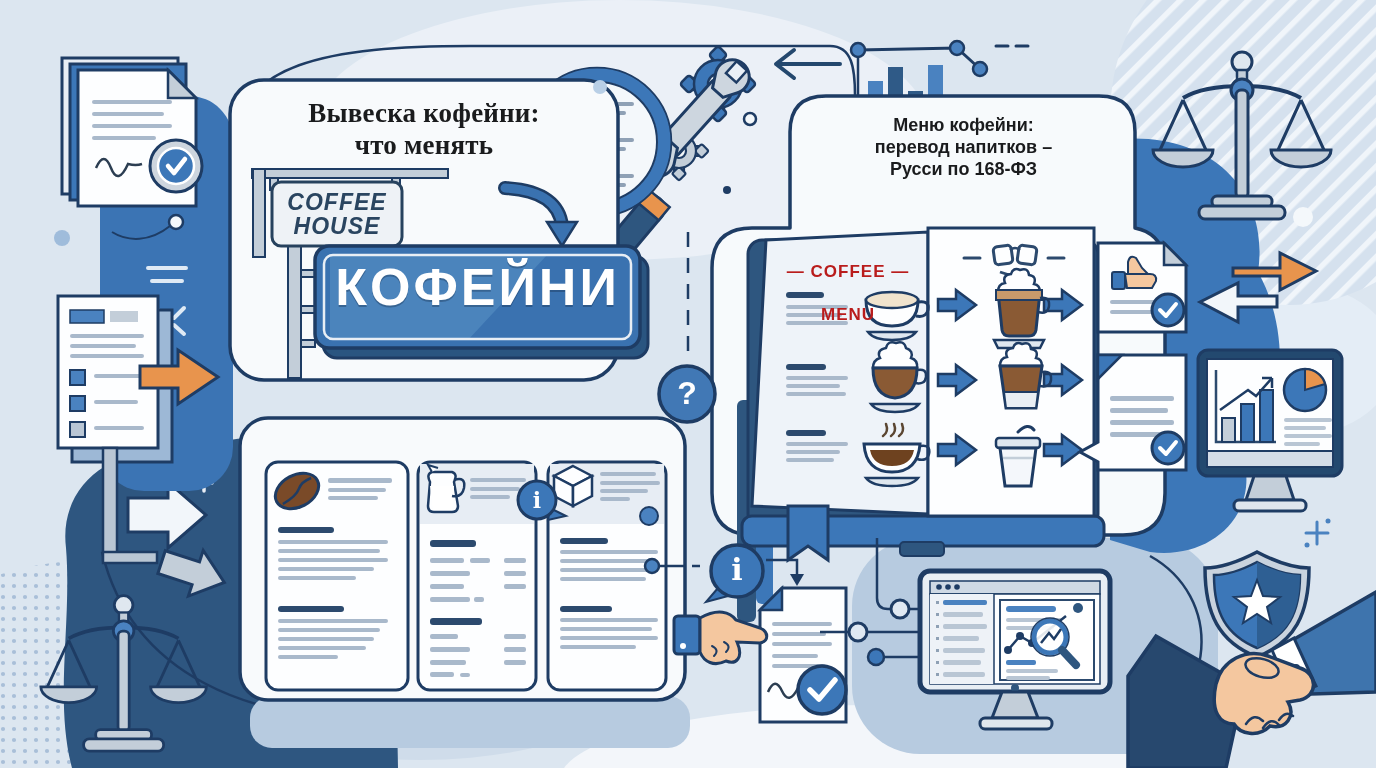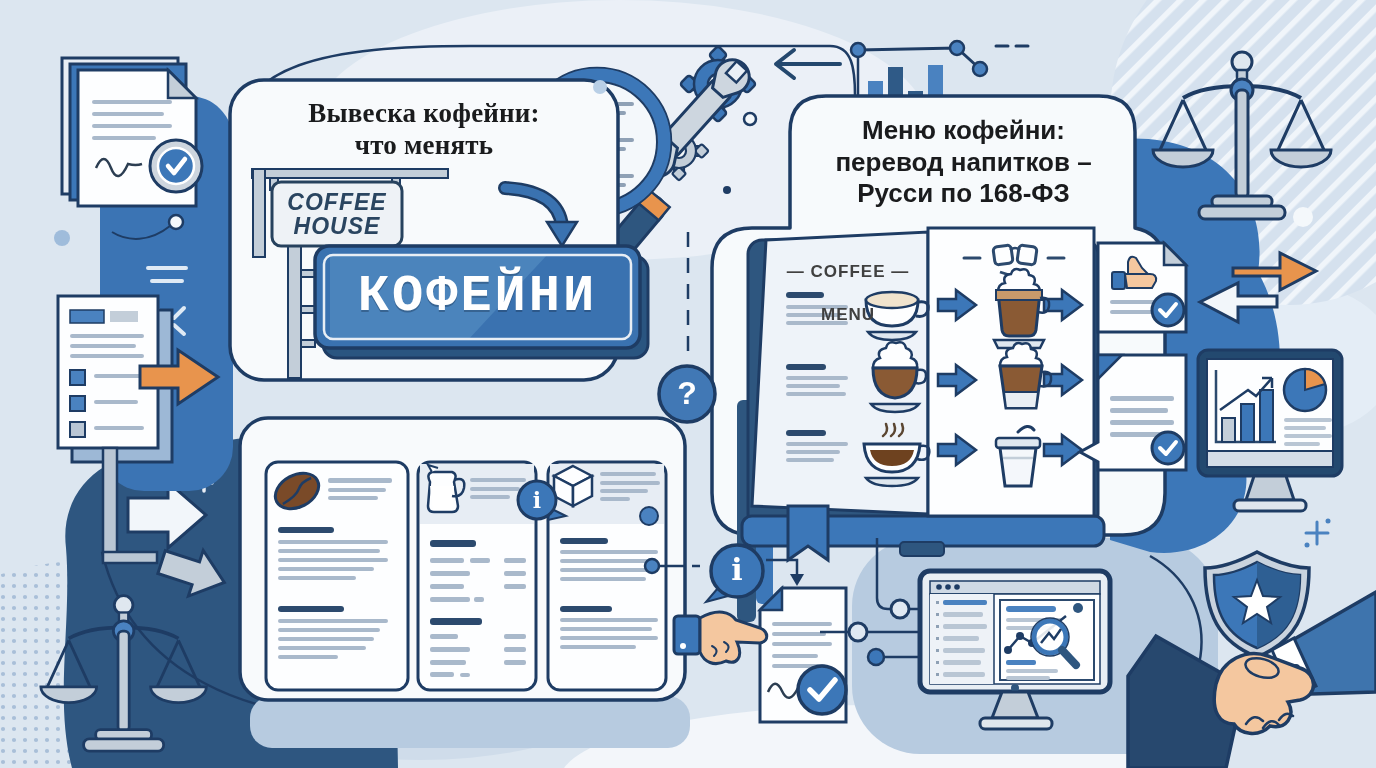--- a/index.html
+++ b/index.html
@@ -4,22 +4,22 @@
 <style>
   html,body{margin:0;padding:0;background:#c9d5e4;}
   .stage{position:relative;width:1376px;height:768px;overflow:hidden;background:#dce6f0;
          font-family:"Liberation Sans",sans-serif;}
   .stage svg{position:absolute;left:0;top:0;}
   .txt{position:absolute;white-space:pre-line;text-align:center;font-weight:bold;color:#1a1b1d;}
   .t-section{font-size:27px;line-height:1.18;letter-spacing:.2px;}
   .t-oldsign{font-size:23px;line-height:1.05;color:#2a4560;letter-spacing:1px;}
   .t-newsign{font-size:52px;line-height:100px;color:#ffffff;letter-spacing:3px;
              text-shadow:0 2px 0 rgba(20,40,70,.35);}
-  .t-menu-title{font-size:26px;line-height:1.22;}
-  .t-book{font-size:17px;line-height:1.25;color:#404040;letter-spacing:1px;}
+  .t-menu-title{font-size:18px;line-height:1.22;}
+  .t-book{font-size:17px;line-height:1.25;color:#b91c1c;letter-spacing:1px;}
   .t-badge{color:#fff;}
   .serif-i{font-family:"DejaVu Serif",serif;}
 </style>
 </head>
 <body>
 
 <div class="stage">
 
 <svg width="1376" height="768" viewBox="0 0 1376 768">
   <defs>
@@ -609,21 +609,21 @@
         <circle cx="1328" cy="521" r="2.5" fill="#4a82c0"></circle>
   </g>
 </svg>
 
 <div class="txt t-section" style="left:230px;top:98px;width:388px;font-family:Liberation Serif, serif;">Вывеска кофейни:
 что менять</div>
 
 <div class="txt t-oldsign" style="left:272px;top:190px;width:130px;font-style:italic;">COFFEE
 HOUSE</div>
 
-<div class="txt t-newsign" style="left:315px;top:247px;width:325px;height:76px;font-family:Liberation Mono, monospace;">КОФЕЙНИ</div>
+<div class="txt t-newsign" style="left:315px;top:237px;width:325px;height:76px;">КОФЕЙНИ</div>
 
 <div class="txt t-menu-title" style="left:792px;top:115px;width:343px;">Меню кофейни:
 перевод напитков –
 Русси по 168-ФЗ</div>
 
 <div class="txt t-book" style="left:772px;top:240px;width:152px;">
   <span>— COFFEE —</span><br>
   <span>MENU</span>
 </div>
 

